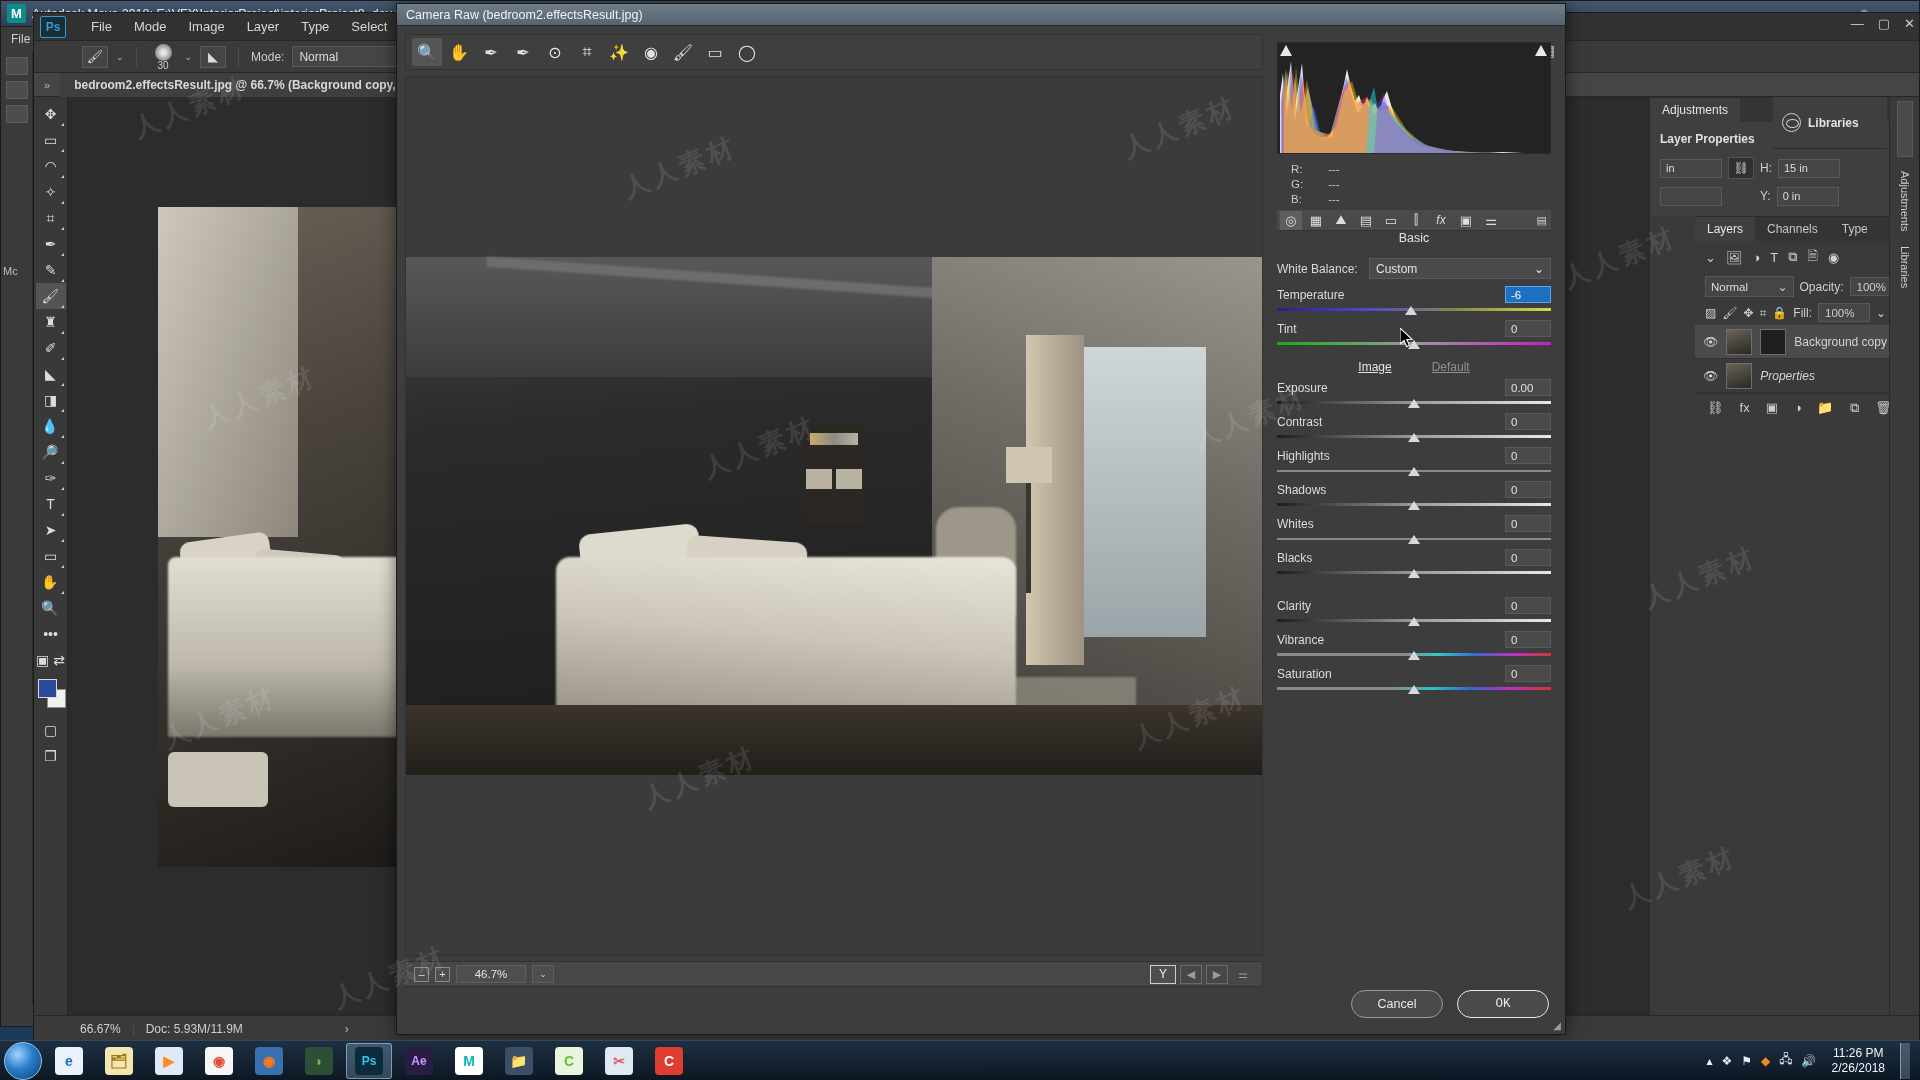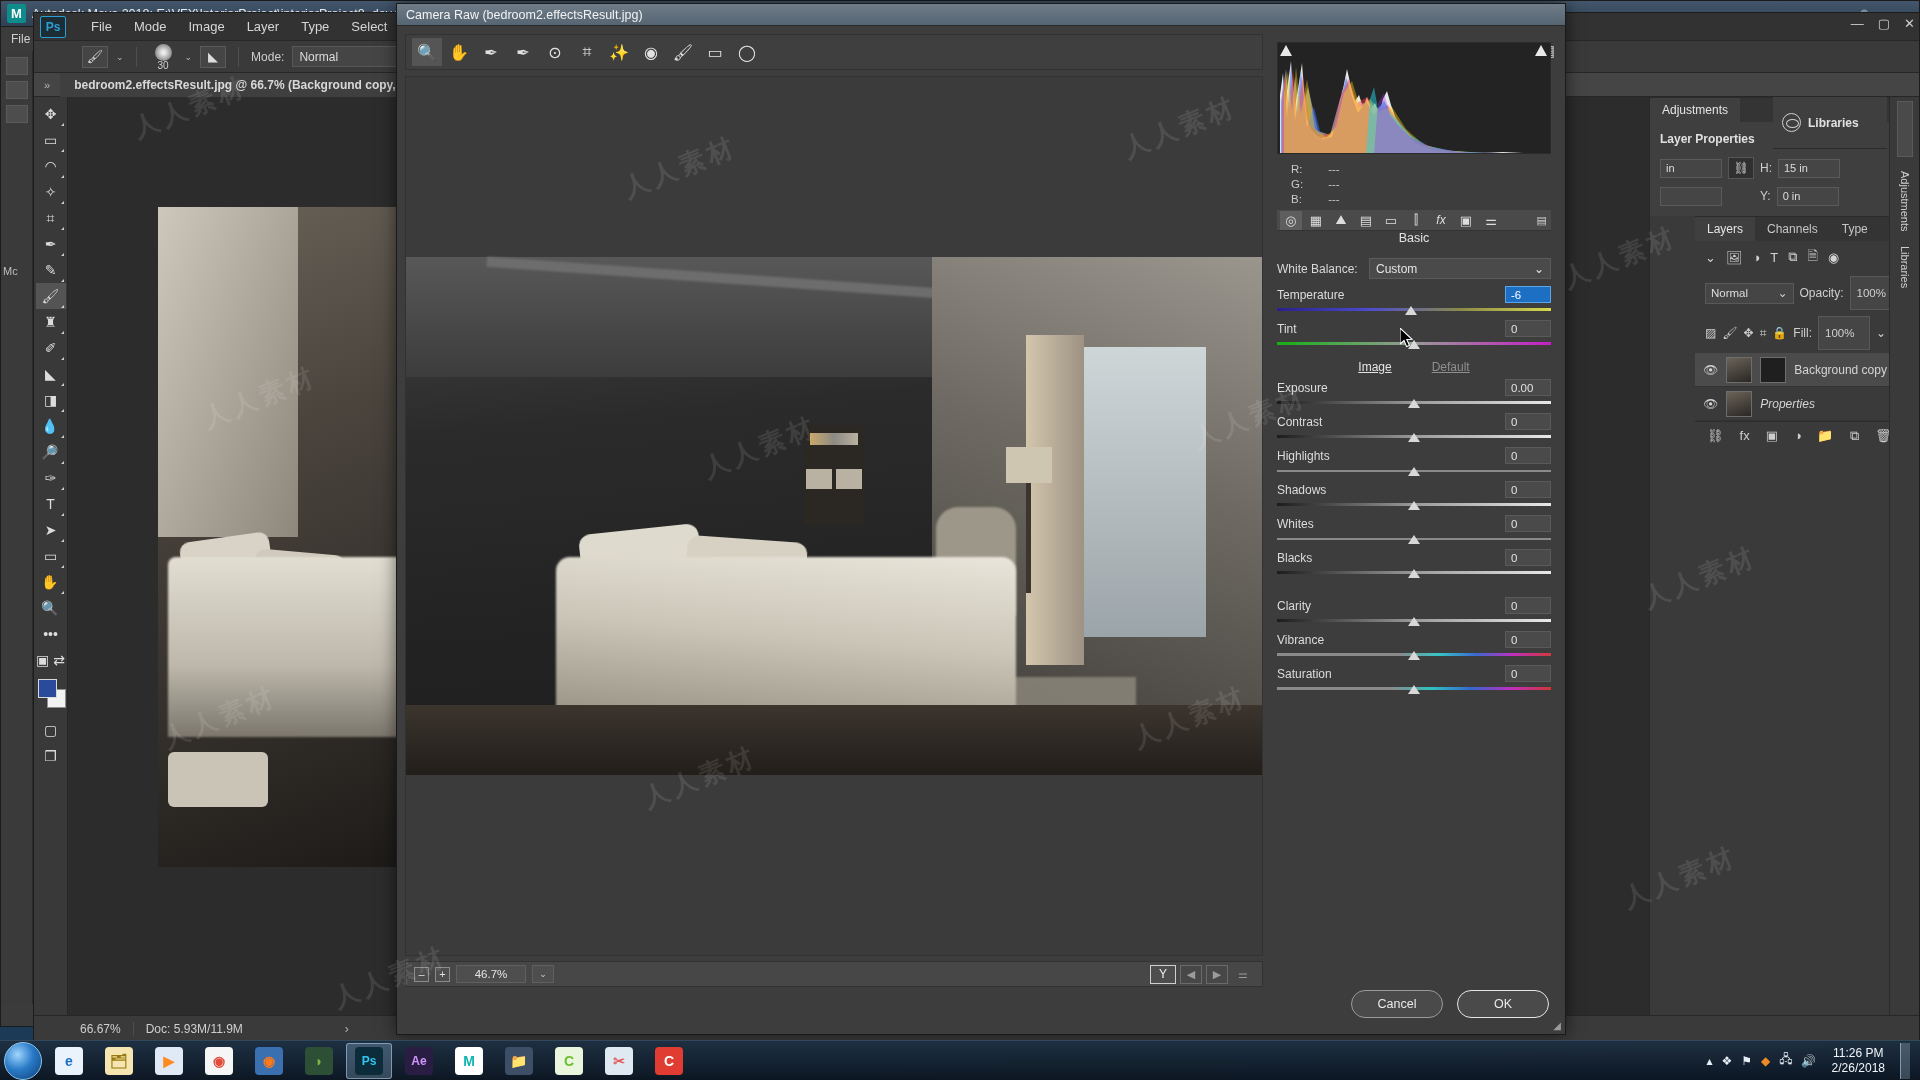--- a/index.html
+++ b/index.html
@@ -168,21 +168,21 @@
   #layerprops .lp-title{ font-size:12px; font-weight:bold; color:#e0e0e0; padding:4px 10px 8px;}
   .lp-row{ display:flex; align-items:center; gap:6px; padding:3px 10px; font-size:12px; color:#cfcfcf;}
   .lp-inp{ background:#454545;border:1px solid #5a5a5a;height:19px;width:62px;color:#ddd;display:flex;align-items:center;padding:0 5px;font-size:11px;}
   .lp-link{ width:26px;height:22px;background:#303030;border:1px solid #555;display:flex;align-items:center;justify-content:center;color:#d6d6d6;}
 
   #layers-panel{ border-top:1px solid #2b2b2b; background:#3a3a3a;margin-left:45px; }
   #layers-toolrow{ display:flex;align-items:center;gap:10px;padding:5px 10px; color:#d2d2d2; font-size:13px;}
   .lrow{ display:flex;align-items:center;gap:6px;padding:3px 10px; font-size:12px; color:#cfcfcf;}
   .lsel{ height:21px; background:#454545;border:1px solid #585858;display:flex;align-items:center;
     justify-content:space-between; padding:0 5px; font-size:11.5px; width:118px; color:#ddd;}
-  .lnum{ height:34px;background:#454545;border:1px solid #585858;display:flex;align-items:center;padding:0 6px;font-size:11.5px;width:52px;}
+  .lnum{ height:19px;background:#454545;border:1px solid #585858;display:flex;align-items:center;padding:0 6px;font-size:11.5px;width:52px;}
   .layer-item{ display:flex;align-items:center;gap:8px;height:34px;padding:0 8px;border-bottom:1px solid #333;}
   .layer-item.sel{ background:#4b4b4b;}
   .layer-thumb{ width:26px;height:26px;background:linear-gradient(160deg,#6a6358,#2a2724);border:1px solid #6d6d6d;}
   .layer-mask{ width:26px;height:26px;background:#1f1f1f;border:1px solid #6d6d6d;}
   #layers-footer{ display:flex;align-items:center;gap:16px;height:28px;padding:0 12px;border-top:1px solid #2d2d2d;color:#cdcdcd;font-size:13px;}
   #lib-panel{
     position:absolute; right:32px; top:0; width:114px; height:52px; background:#3f3f3f;
     display:flex;align-items:center; gap:7px; padding-left:9px; border-bottom:1px solid #2b2b2b;
   }
   #lib-icon{ width:19px;height:19px;border-radius:50%;border:1.6px solid #cfcfcf; position:relative;}
@@ -317,21 +317,21 @@
   .autodef .def{ color:#8f8f8f; text-decoration:underline; }
   .grp-gap{ height:14px; }
 
   #cr-footer{
     position:absolute; right:16px; bottom:16px; display:flex; gap:14px; align-items:center;
   }
   .crbtn{
     min-width:92px; height:28px; border:1px solid #9a9a9a; border-radius:14px;
     background:#4a4a4a; color:#eaeaea; display:flex;align-items:center;justify-content:center; font-size:12.5px;
   }
-  .crbtn.primary{ border-color:#e6e6e6; }
+  .crbtn.primary{ border-color:#e6e6e6;font-family:Liberation Mono, monospace; }
   #cr-resize{ position:absolute; right:4px; bottom:3px; color:#9a9a9a; font-size:10px;}
 
   
   #cursor{ position:absolute; left:1400px; top:328px; width:0;height:0; z-index:99;}
   #cursor svg{ display:block; }
 
   
   .wm{
     position:absolute; color:rgba(255,255,255,.10); font-size:26px; font-weight:bold;
     pointer-events:none; user-select:none; letter-spacing:4px; transform:rotate(-22deg);

